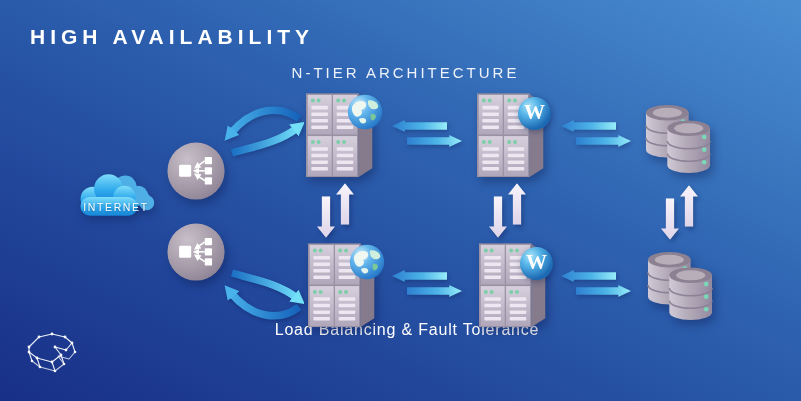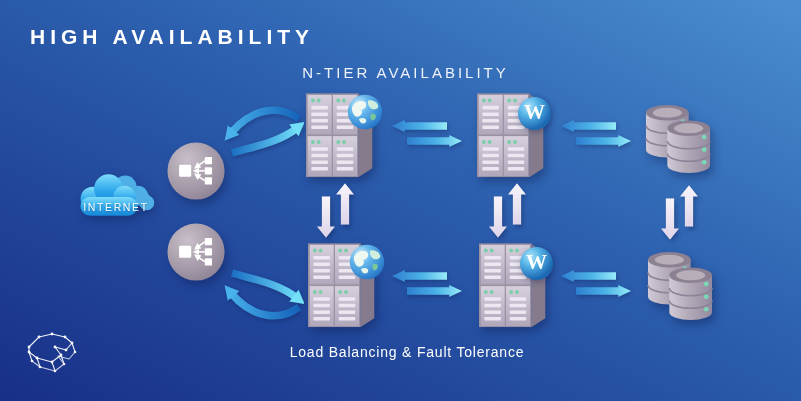--- a/index.html
+++ b/index.html
@@ -11,22 +11,22 @@
   .abs { position:absolute; }
   .title {
     left:30px; top:25px; font-size:21px; font-weight:700;
     letter-spacing:5px; color:#ffffff; white-space:nowrap;
   }
   .subtitle {
     left:233px; top:64px; width:345px; text-align:center;
     font-size:15px; font-weight:500; letter-spacing:3px; color:#eef2fa; white-space:nowrap;
   }
   .caption {
-    left:232px; top:344px; width:350px; text-align:center;
-    font-size:14px; font-weight:400; letter-spacing:0.8px; color:#ffffff; white-space:nowrap;
+    left:232px; top:321px; width:350px; text-align:center;
+    font-size:16px; font-weight:400; letter-spacing:0.8px; color:#ffffff; white-space:nowrap;
   }
   .cloud-wrap { left:72px; top:170px; width:88px; height:56px; filter:drop-shadow(2px 4px 5px rgba(8,18,66,.35)); }
   .cloud-label {
     position:absolute; left:0; top:31px; width:100%; text-align:center;
     font-size:10.5px; font-weight:400; letter-spacing:1.6px; color:#ffffff;
     text-shadow:0 1px 2px rgba(0,60,120,.45);
   }
   .shadowed { filter:drop-shadow(3px 5px 5px rgba(8,18,66,.35)); }
   .harrow   { filter:drop-shadow(1px 2px 2px rgba(8,18,66,.3)); }
   .vshadow  { filter:drop-shadow(2px 3px 2px rgba(8,18,66,.3)); }
@@ -176,21 +176,21 @@
       </symbol>
 
       <symbol id="sym-curvepair" viewBox="0 0 84 58">
         <path d="M79,17 C60,2 32,6 11,31" stroke="url(#cgU)" stroke-width="7.5" fill="none" marker-end="url(#cheadU)"></path>
         <path d="M12,51 C32,45 58,41 77,26" stroke="url(#cgL)" stroke-width="7.5" fill="none" marker-end="url(#cheadL)"></path>
       </symbol>
     </defs>
   </svg>
 
   <div class="abs title">HIGH AVAILABILITY</div>
-  <div class="abs subtitle">N-TIER AVAILABILITY</div>
+  <div class="abs subtitle">N-TIER ARCHITECTURE</div>
   <div class="abs caption">Load Balancing &amp; Fault Tolerance</div>
 
   <div class="abs cloud-wrap">
     <svg width="88" height="56" viewBox="0 0 92 60">
       <g fill="#55bcf0" opacity="0.9">
         <circle cx="56" cy="18" r="12"></circle>
           <circle cx="70" cy="27" r="10"></circle>
           <circle cx="79" cy="35" r="8"></circle>
         <rect x="50" y="22" width="32" height="16" rx="8"></rect>
       </g>

